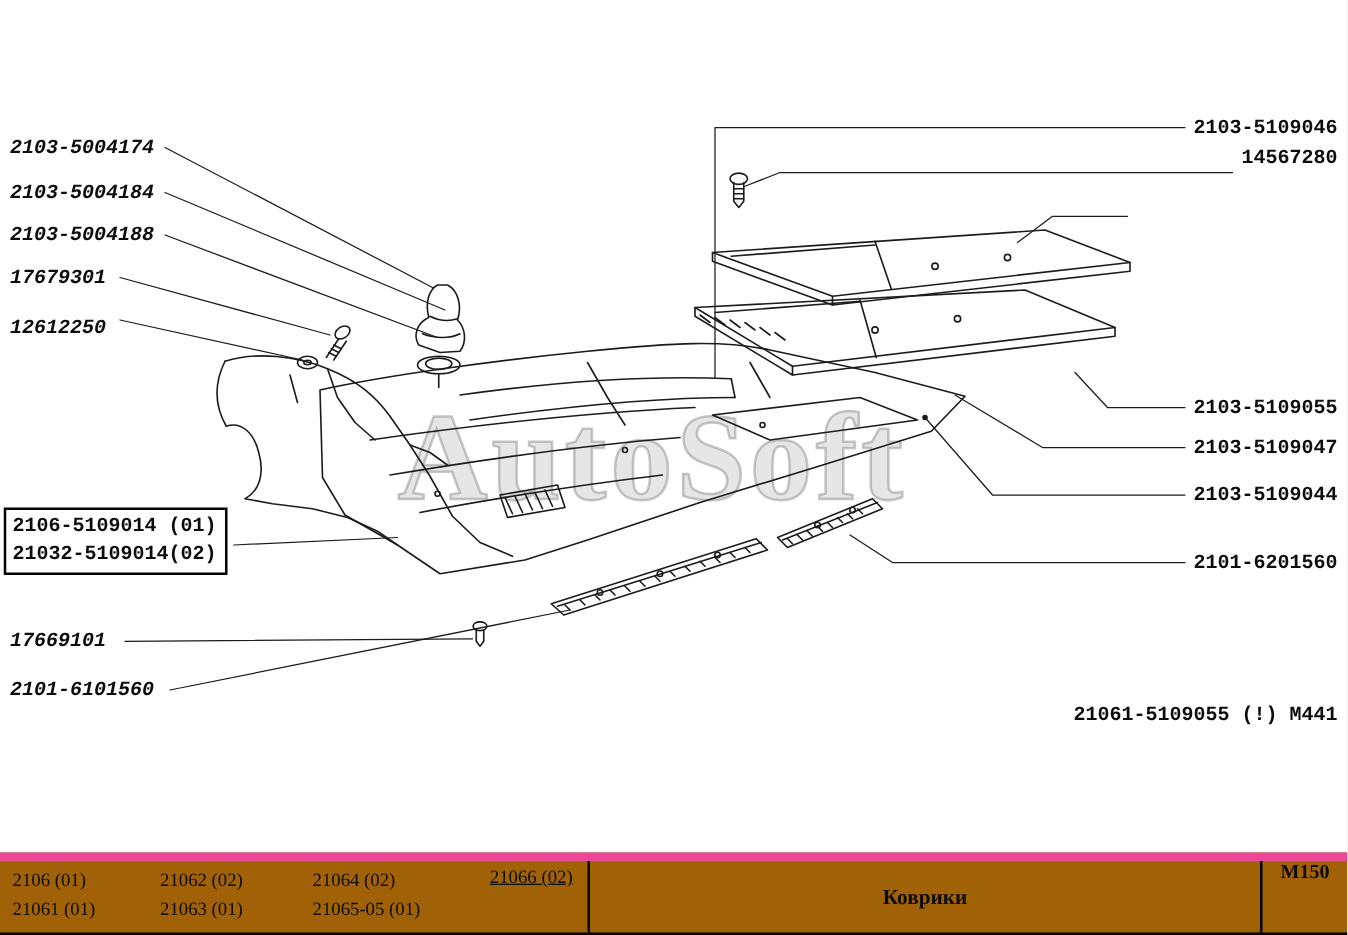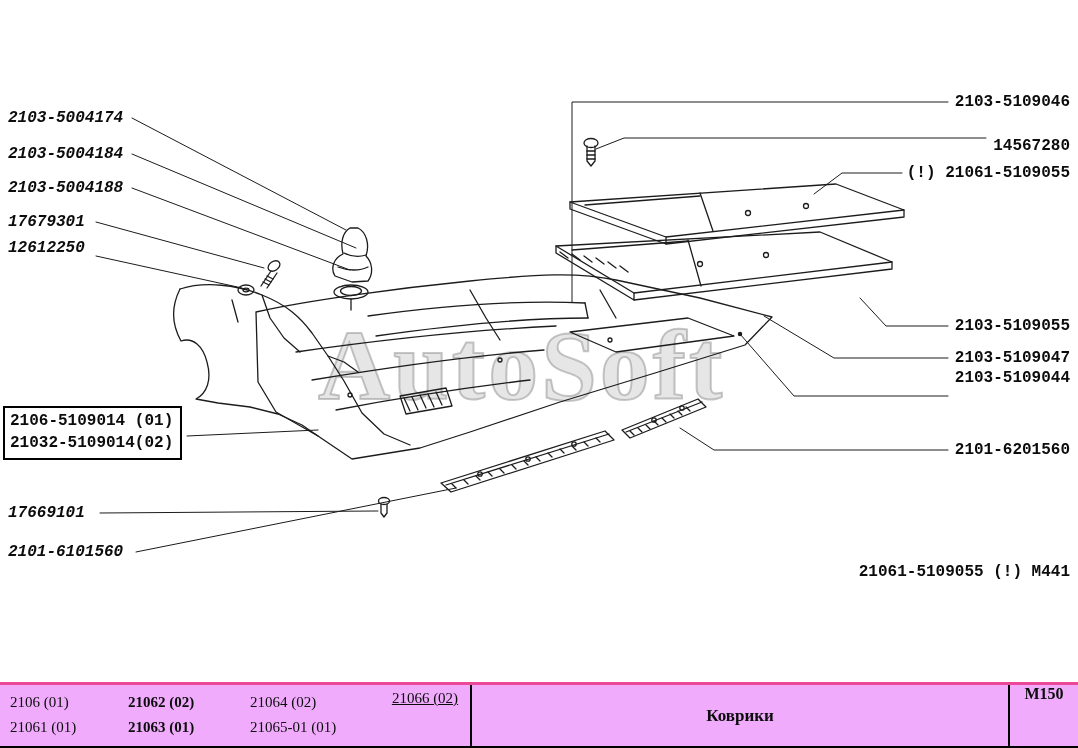--- a/index.html
+++ b/index.html
@@ -13,27 +13,27 @@
         pointer-events:none;user-select:none;white-space:nowrap;}
   .lbl{position:absolute;font:700 16px/20px "Liberation Mono",monospace;
         white-space:nowrap;}
   .lbl.left{left:8px;font-style:italic;}
   .lbl.right{right:8px;text-align:center;}
   .lbl-box{position:absolute;left:3px;top:406px;border:2px solid #000;
         padding:4px 7px 6px 5px;display:flex;flex-direction:column;gap:4px;background:#fff;}
   .lbl-box .lbl-line{font:700 16px/18px "Liberation Mono",monospace;white-space:nowrap;}
   .note{position:absolute;right:8px;top:562px;font:700 16px/20px "Liberation Mono",monospace;}
   .footer{position:absolute;left:0;right:0;bottom:0;height:66px;box-sizing:border-box;
-        border-top:3px solid #ec4899;border-bottom:2px solid #000;display:flex;
-        font-family:"Liberation Serif",serif;font-size:15px;background:#f0abfc;}
+        border-top:7px solid #ec4899;border-bottom:2px solid #000;display:flex;
+        font-family:"Liberation Serif",serif;font-size:15px;background:#a16207;}
   .f-left{width:470px;display:flex;box-sizing:border-box;}
   .f-col{display:flex;flex-direction:column;justify-content:space-around;
         padding:5px 0 6px 10px;box-sizing:border-box;}
   .f-col.c1{width:118px;}
-  .f-col.c2{width:122px;font-weight:bold;}
+  .f-col.c2{width:122px;}
   .f-col.c3{width:140px;}
   .f-col.c4{width:90px;justify-content:flex-start;padding-left:0;align-items:center;text-decoration:underline;}
   .f-mid{flex:1;border-left:2px solid #000;display:flex;align-items:center;
         justify-content:center;font-weight:bold;font-size:17px;}
   .f-right{width:68px;border-left:2px solid #000;display:flex;align-items:flex-start;
         justify-content:center;font-weight:bold;font-size:16px;}
 </style>
 </head>
 <body>
 
@@ -154,52 +154,51 @@
         <ellipse cx="384" cy="501" rx="5.5" ry="3.5"></ellipse>
         <path d="M 381,504 L 381,513 L 384,517 L 387,513 L 387,504"></path>
       </g>
     </g>
   </svg>
 
   <div class="lbl left" style="top:108px">2103-5004174</div>
   <div class="lbl left" style="top:144px">2103-5004184</div>
   <div class="lbl left" style="top:178px">2103-5004188</div>
   <div class="lbl left" style="top:212px">17679301</div>
-  <div class="lbl left" style="top:238px">12612250</div>
+  <div class="lbl left" style="top:252px">12612250</div>
   <div class="lbl left" style="top:503px">17669101</div>
   <div class="lbl left" style="top:542px">2101-6101560</div>
 
   <div class="lbl-box">
     <div class="lbl-line">2106-5109014 (01)</div>
     <div class="lbl-line">21032-5109014(02)</div>
   </div>
 
   <div class="lbl right" style="top:92px">2103-5109046</div>
-  <div class="lbl right" style="top:136px">14567280</div>
-  <div class="lbl right" style="top:163px">(!) 21061-5109055</div>
+  <div class="lbl right" style="top:116px">14567280</div>
   <div class="lbl right" style="top:316px">2103-5109055</div>
   <div class="lbl right" style="top:348px">2103-5109047</div>
-  <div class="lbl right" style="top:368px">2103-5109044</div>
+  <div class="lbl right" style="top:386px">2103-5109044</div>
   <div class="lbl right" style="top:440px">2101-6201560</div>
 
   <div class="note">21061-5109055 (!) М441</div>
 
   <div class="footer">
     <div class="f-left">
       <div class="f-col c1">
         <div>2106 (01)</div>
         <div>21061 (01)</div>
       </div>
       <div class="f-col c2">
         <div>21062 (02)</div>
         <div>21063 (01)</div>
       </div>
       <div class="f-col c3">
         <div>21064 (02)</div>
-        <div>21065-01 (01)</div>
+        <div>21065-05 (01)</div>
       </div>
       <div class="f-col c4">
         <div>21066 (02)</div>
       </div>
     </div>
     <div class="f-mid">
       <span>Коврики</span>
     </div>
     <div class="f-right">
       <span>М150</span>

